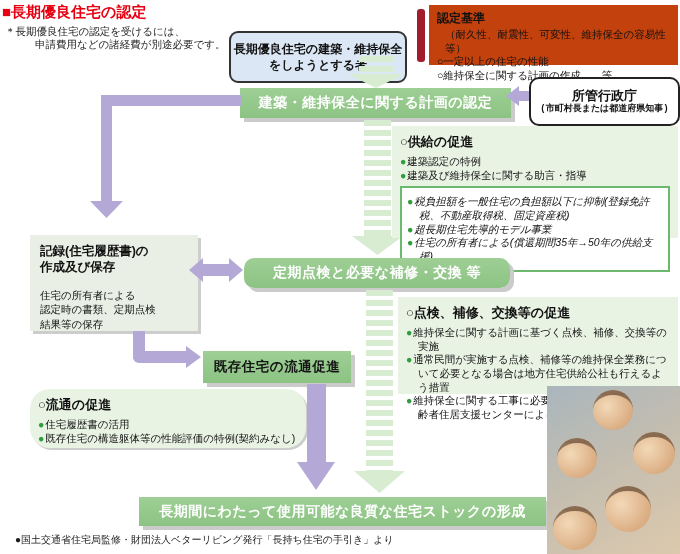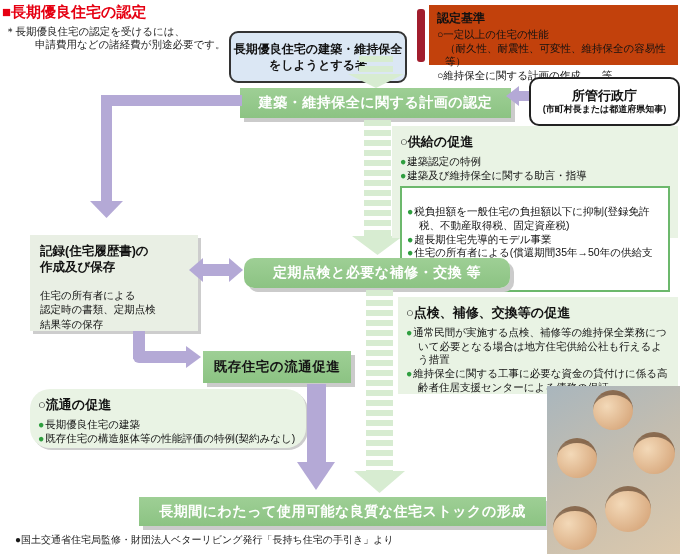--- a/index.html
+++ b/index.html
@@ -18,35 +18,35 @@
   .criteria{position:absolute;left:429px;top:5px;width:249px;height:60px;background:#c2410c;
             padding:5px 8px;box-sizing:border-box;}
   .criteria-title{font-size:12px;font-weight:bold;margin-bottom:1px;}
   .criteria-line{font-size:10.5px;line-height:1.3;}
   .criteria-line.indent{padding-left:8px;}
   
   .authority{position:absolute;left:529px;top:77px;width:147px;height:45px;background:#fff;
              border:2.5px solid #222;border-radius:10px;display:flex;flex-direction:column;
              align-items:center;justify-content:center;text-align:center;}
   .auth-title{font-size:13px;font-weight:bold;line-height:1.15;}
-  .auth-sub{font-size:9px;font-weight:bold;line-height:1.2;}
+  .auth-sub{font-size:9px;font-weight:bold;line-height:1.2;font-family:Liberation Mono, monospace;}
   
   .bar{position:absolute;background:linear-gradient(180deg,#9ecf95,#8cc383);color:#fff;font-weight:bold;
        display:flex;align-items:center;justify-content:center;box-shadow:4px 4px 0 #cbcbcb;
        font-size:14px;letter-spacing:0.5px;text-align:center;}
   .bar1{left:240px;top:88px;width:271px;height:30px;}
   .bar2{left:244px;top:258px;width:266px;height:30px;border-radius:10px;}
   .bar3{left:203px;top:351px;width:148px;height:32px;color:#151515;font-size:13.5px;}
   .bar4{left:139px;top:497px;width:407px;height:29px;}
   
   .panel{position:absolute;background:#e9f3e4;padding:7px 8px 6px 8px;box-sizing:border-box;}
   .panel-title{font-size:13px;font-weight:bold;margin-bottom:4px;}
   .item{font-size:10.5px;line-height:1.3;padding-left:12px;text-indent:-12px;}
   .bullet{color:#2f9e3f;margin-right:1px;}
-  .inner-box{background:#fff;border:2px solid #6cb86c;padding:17px 5px;margin-top:4px;}
+  .inner-box{background:#fff;border:2px solid #6cb86c;padding:7px 5px;margin-top:4px;font-style:italic;}
   .supply{left:392px;top:126px;width:286px;height:112px;}
   .maintenance{left:398px;top:297px;width:280px;height:97px;}
   .circulation{left:30px;top:389px;width:276px;height:59px;box-shadow:2px 2px 0 #cdcdcd;border-radius:20px;}
   
   .record{position:absolute;left:30px;top:235px;width:168px;height:96px;background:#e9efe4;
           box-shadow:3px 3px 0 #cdcdcd;padding:9px 10px;box-sizing:border-box;}
   .record-title{font-size:12.5px;font-weight:bold;line-height:1.25;}
   .record-body{font-size:10.5px;line-height:1.35;margin-top:13px;}
   
   .stripes{position:absolute;background:repeating-linear-gradient(180deg,#d7ecd1 0 6px,rgba(0,0,0,0) 6px 10px);}
@@ -76,22 +76,22 @@
   <div class="note" style="left:14px;top:38px;padding-left:21px;">申請費用などの諸経費が別途必要です。</div>
 
   <div class="applicant">
     <div>長期優良住宅の建築・維持保全</div>
     <div>をしようとする者</div>
   </div>
 
   <div class="redbar"></div>
   <div class="criteria">
     <div class="criteria-title">認定基準</div>
+    <div class="criteria-line indent">（耐久性、耐震性、可変性、維持保全の容易性等）</div>
     <div class="criteria-line">○一定以上の住宅の性能</div>
-    <div class="criteria-line indent">（耐久性、耐震性、可変性、維持保全の容易性等）</div>
     <div class="criteria-line">○維持保全に関する計画の作成　　等</div>
   </div>
 
   <div class="stripes" style="left:359px;top:56px;width:34px;height:18px;"></div>
   <div class="tri tri-down g" style="left:348px;top:74px;width:56px;height:14px;"></div>
 
   <div class="bar bar1">建築・維持保全に関する計画の認定</div>
 
   <div class="tri tri-left p" style="left:506px;top:86px;width:13px;height:20px;"></div>
   <div class="pshaft" style="left:517px;top:91px;width:12px;height:10px;"></div>
@@ -132,33 +132,34 @@
   <div class="pshaft" style="left:202px;top:264px;width:28px;height:12px;"></div>
   <div class="tri tri-right p" style="left:229px;top:258px;width:14px;height:24px;"></div>
 
   <div class="bar bar2">定期点検と必要な補修・交換 等</div>
 
   <div class="stripes" style="left:366px;top:290px;width:27px;height:183px;"></div>
   <div class="tri tri-down g" style="left:354px;top:471px;width:51px;height:22px;"></div>
 
   <div class="panel maintenance">
     <div class="panel-title">○点検、補修、交換等の促進</div>
+    <div class="item"><span class="bullet">●</span><span>維持保全に関する計画に基づく点検、補修、交換等の実施</span></div>
     <div class="item"><span class="bullet">●</span><span>通常民間が実施する点検、補修等の維持保全業務について必要となる場合は地方住宅供給公社も行えるよう措置</span></div>
     <div class="item"><span class="bullet">●</span><span>維持保全に関する工事に必要な資金の貸付けに係る高齢者住居支援センターによる債務の保証</span></div>
   </div>
 
   <div class="pshaft" style="left:133px;top:331px;width:12px;height:28px;"></div>
   <div class="pshaft" style="left:133px;top:351px;width:53px;height:12px;border-bottom-left-radius:6px;"></div>
   <div class="tri tri-right p" style="left:186px;top:346px;width:15px;height:22px;"></div>
 
   <div class="bar bar3">既存住宅の流通促進</div>
 
   <div class="panel circulation">
     <div class="panel-title">○流通の促進</div>
-    <div class="item"><span class="bullet">●</span><span>長期優良住宅の建築</span></div>
+    <div class="item"><span class="bullet">●</span><span>住宅履歴書の活用</span></div>
     <div class="item"><span class="bullet">●</span><span>既存住宅の構造躯体等の性能評価の特例(契約みなし)</span></div>
   </div>
 
   <div class="pshaft" style="left:307px;top:384px;width:19px;height:82px;"></div>
   <div class="tri tri-down p" style="left:297px;top:462px;width:38px;height:28px;"></div>
 
   <div class="bar bar4">長期間にわたって使用可能な良質な住宅ストックの形成</div>
 
   <div class="footer">●国土交通省住宅局監修・財団法人ベターリビング発行「長持ち住宅の手引き」より</div>
 

